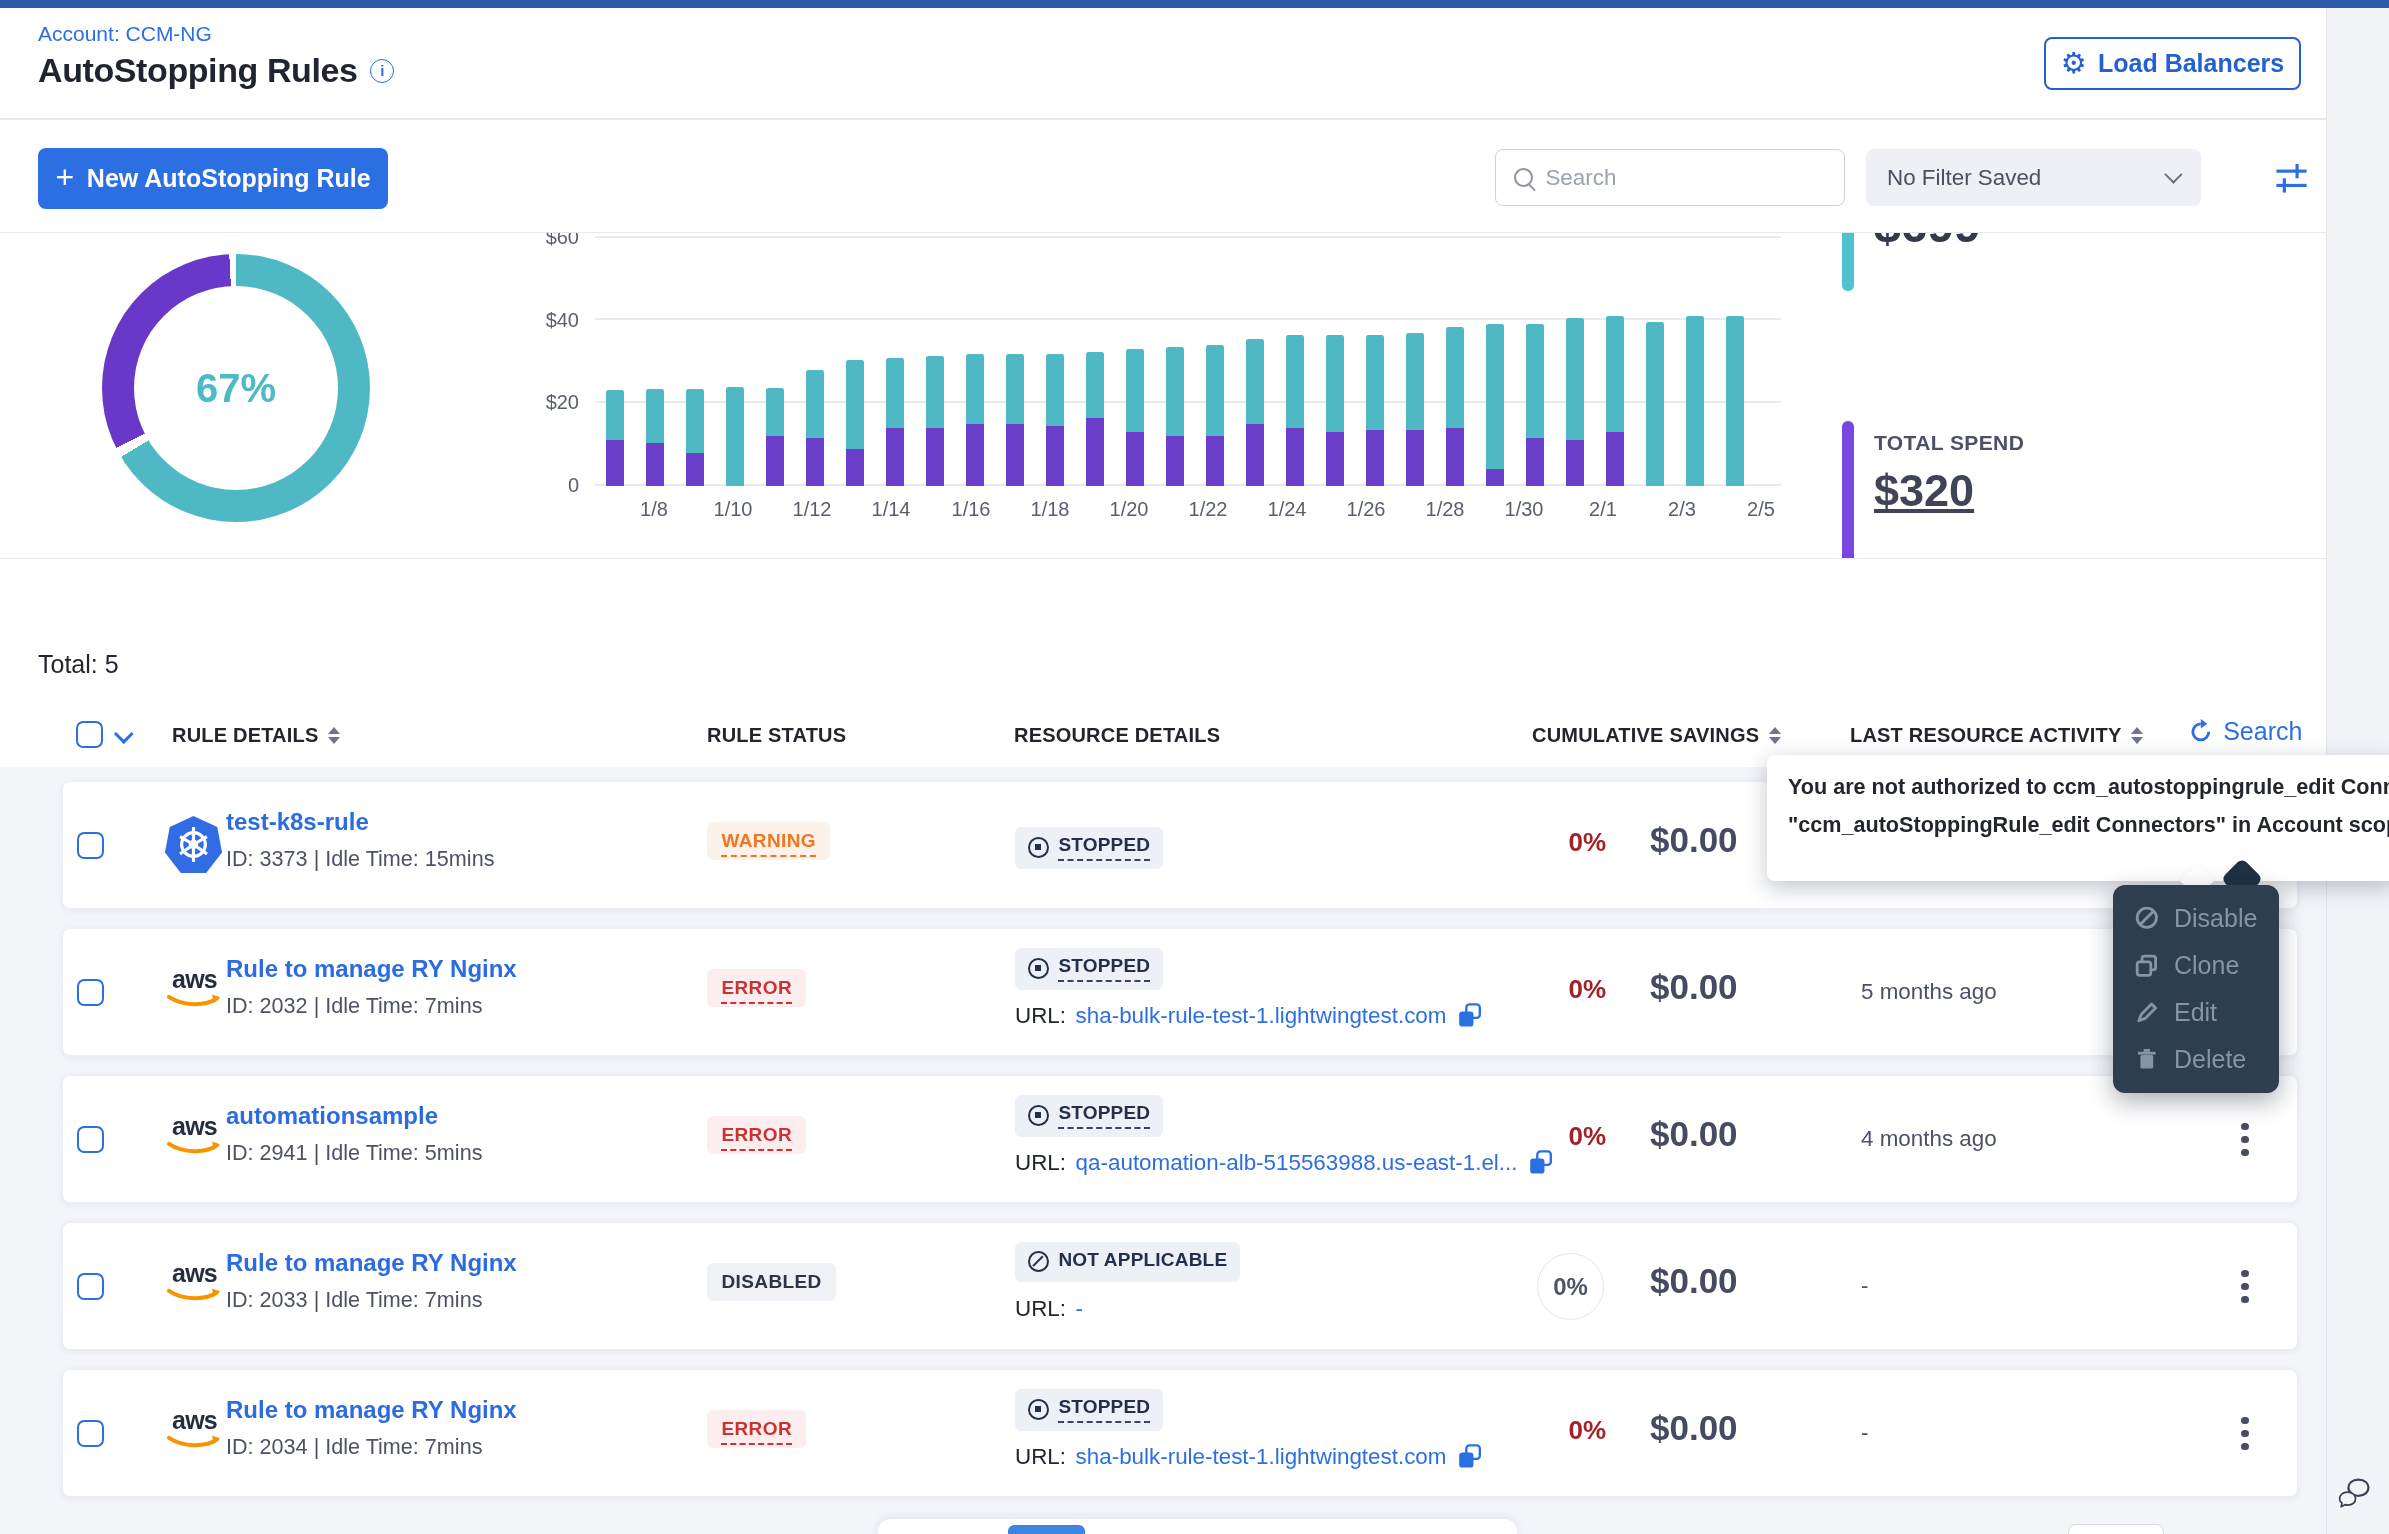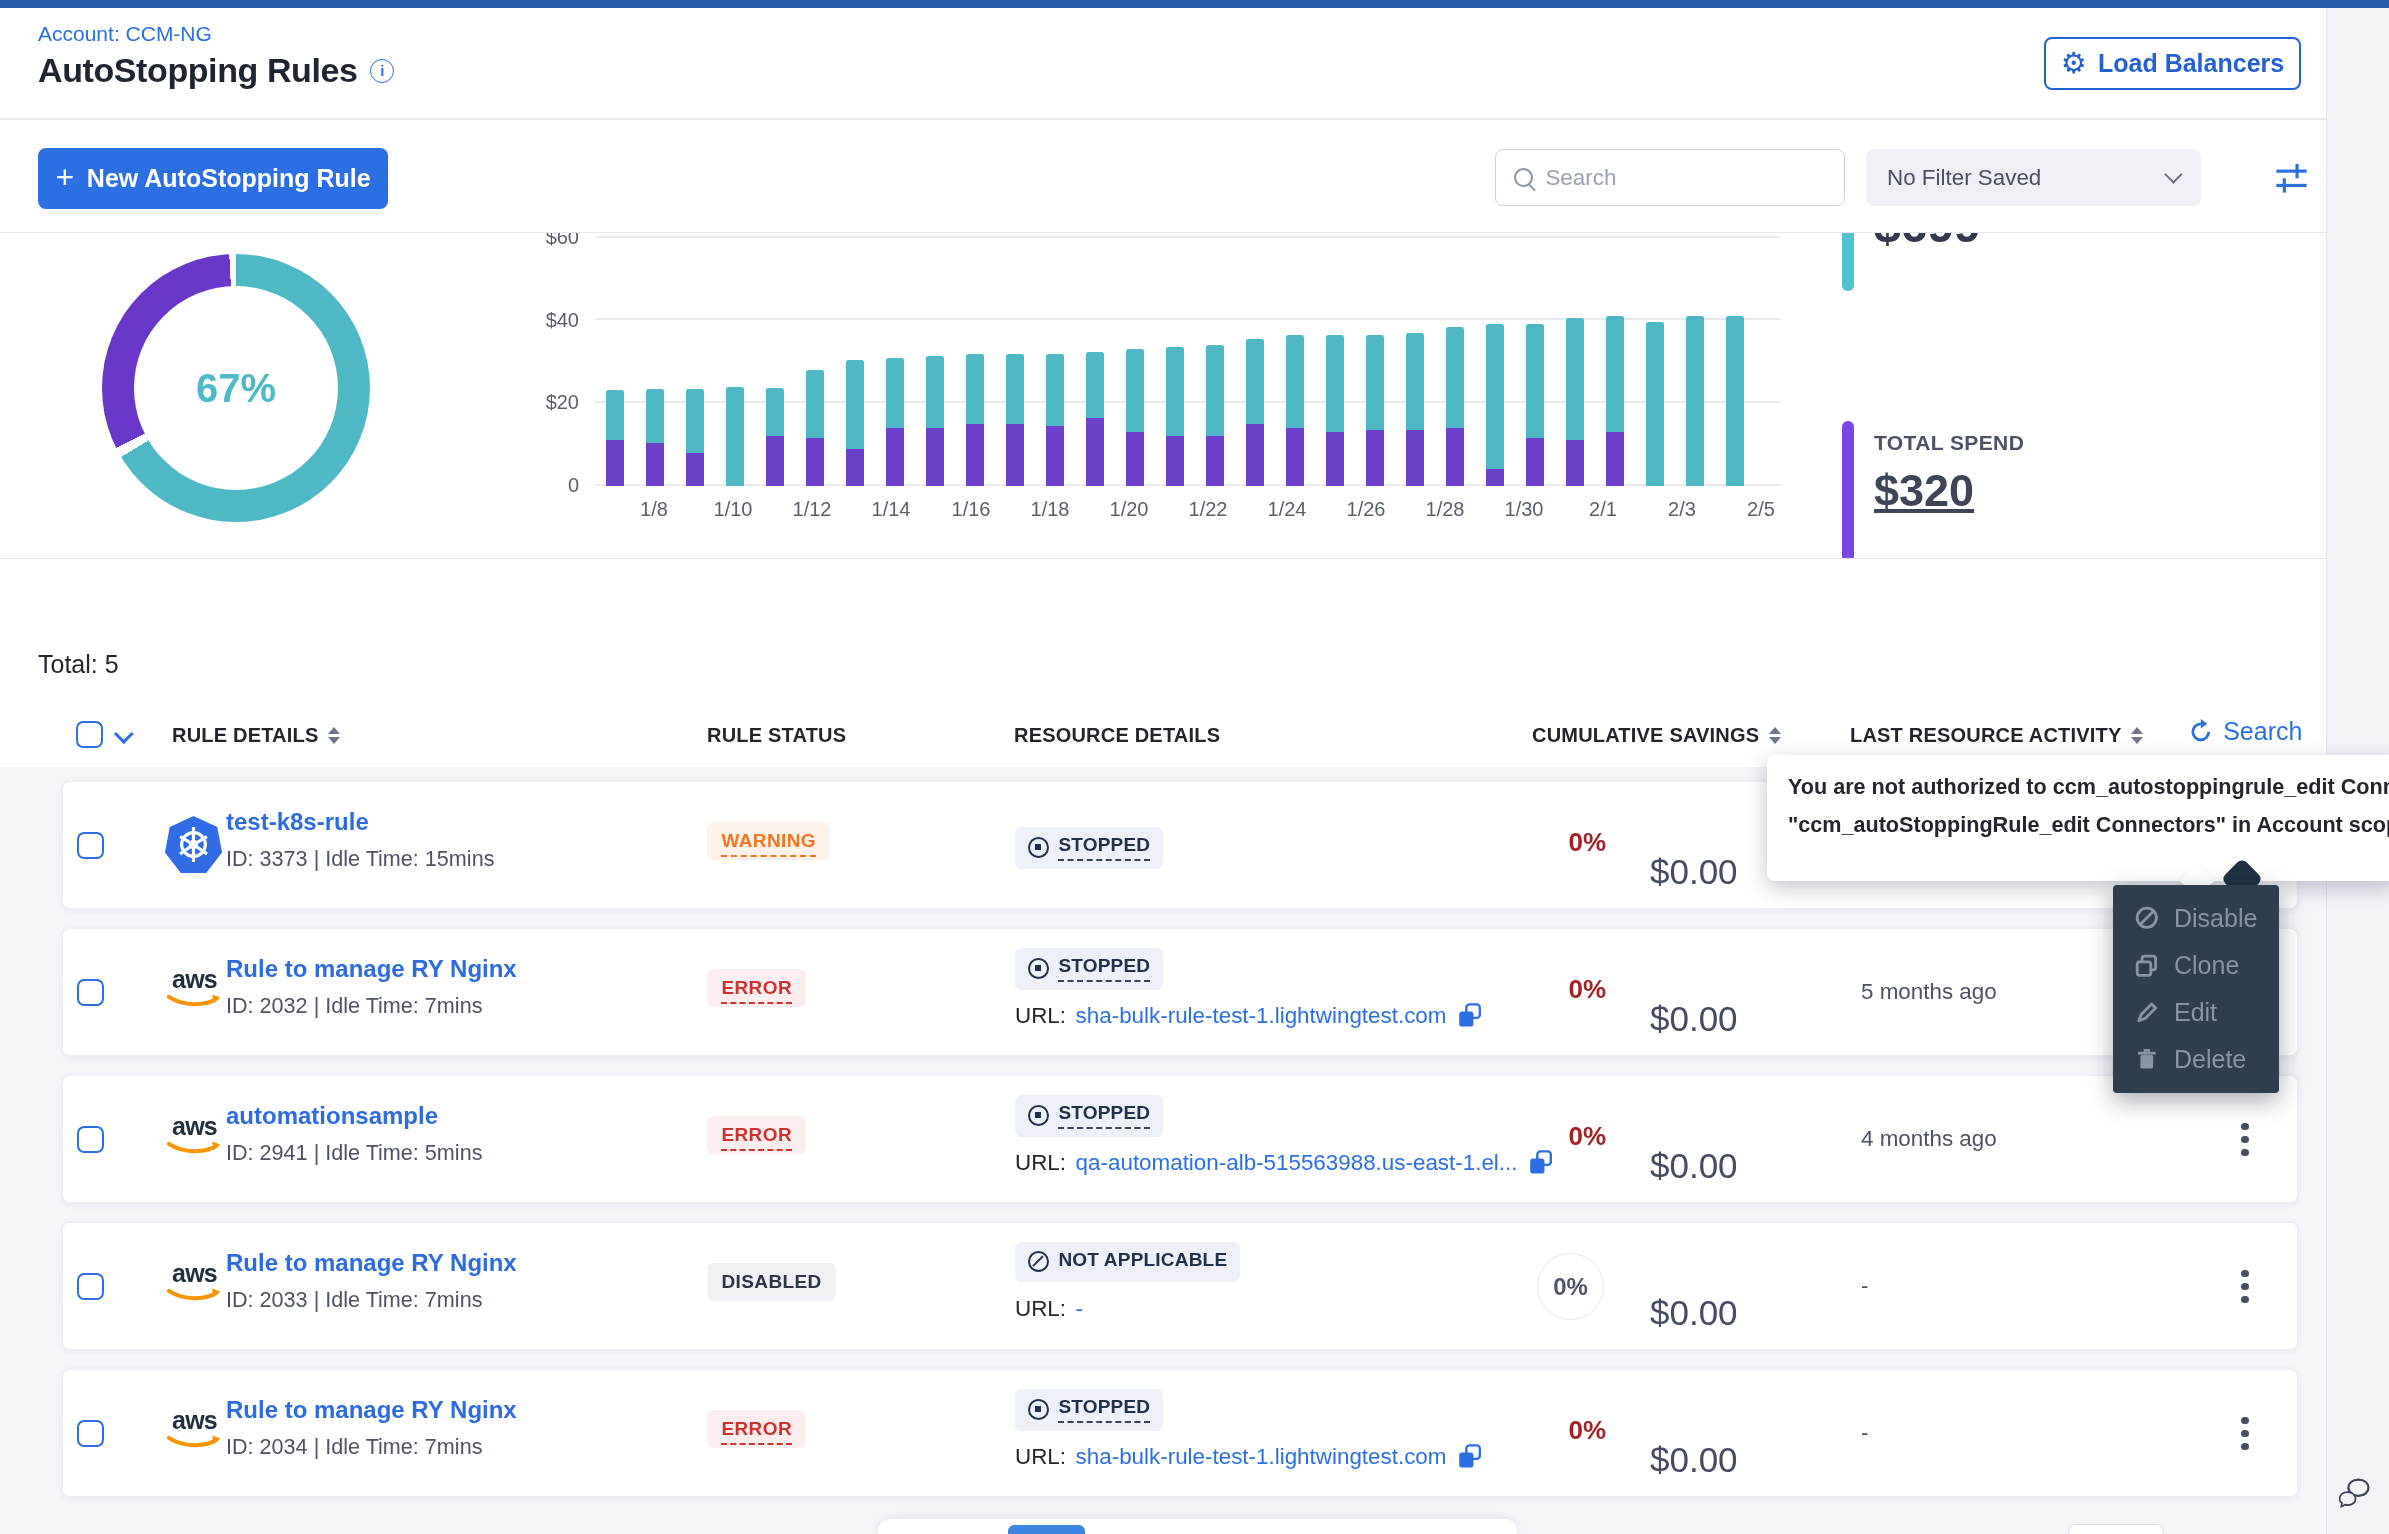--- a/index.html
+++ b/index.html
@@ -85,33 +85,33 @@
   .res-chip .ul { padding-bottom:3.2px; }
   .res-chip.dashed .ul { border-bottom:2.4px dashed #39415c; }
   .stop-ico { width:21px; height:21px; border:2.4px solid #23304a; border-radius:50%; position:relative; flex:none; }
   .stop-ico::after { content:""; position:absolute; left:4.8px; top:4.8px; width:6.4px; height:6.4px; background:#23304a; }
   .na-ico { width:21px; height:21px; border:2.4px solid #23304a; border-radius:50%; position:relative; flex:none; }
   .na-ico::after { content:""; position:absolute; left:0.8px; top:7.2px; width:14.4px; height:2.4px; background:#23304a; transform:rotate(-45deg); }
   .url-line { position:absolute; left:0; top:73px; font-size:22.4px; color:#22262e; display:flex; align-items:center; gap:9.6px; white-space:nowrap; }
   .url-link { color:#2b6fe3; }
   .pct-red { position:absolute; left:1447px; top:45px; width:96px; text-align:right; font-size:26px; font-weight:700; color:#a32127; }
   .pct-circle { position:absolute; left:1474px; top:30px; width:67px; height:67px; border:1.6px solid #e3e5ea; border-radius:50%; display:flex; align-items:center; justify-content:center; font-size:24px; font-weight:700; color:#4e5569; }
-  .amount { position:absolute; left:1587px; top:38px; font-size:35px; font-weight:400; color:#454b61;margin-top:32px; }
+  .amount { position:absolute; left:1587px; top:38px; font-size:35px; font-weight:700; color:#454b61; }
   .activity { position:absolute; left:1798px; top:50px; font-size:22.4px; color:#4c5166; }
   .kebab { position:absolute; left:2166px; top:38px; width:32px; height:51px; display:flex; flex-direction:column; align-items:center; justify-content:center; gap:5.6px; }
   .kebab i { width:7.2px; height:7.2px; border-radius:50%; background:#474e60; }
 
   
   .tooltip { position:absolute; left:1767px; top:755px; width:631px; height:126px; background:#fff; border-radius:8px; box-shadow:0 6.4px 22.4px rgba(40,50,80,0.28); padding:16px 21px; z-index:10; }
   .tooltip p { font-size:21.6px; font-weight:600; color:#23262e; line-height:32px; margin-bottom:6.4px; white-space:nowrap; }
   .tooltip-tail { position:absolute; left:2185px; top:869px; width:24px; height:24px; background:#fff; transform:rotate(45deg); box-shadow:3.2px 3.2px 8px rgba(40,50,80,0.12); z-index:10; }
 
   
   .menu-caret { position:absolute; left:2227px; top:864px; width:30px; height:30px; background:#203143; border-radius:6.4px; transform:rotate(45deg); z-index:11; }
-  .context-menu { position:absolute; left:2113px; top:885px; width:166px; height:208px; background:#2f3e4e; border-radius:4px; box-shadow:0 8px 24px rgba(10,20,40,0.35); padding:9.6px 0; z-index:12; display:flex; flex-direction:column; justify-content:space-around; }
+  .context-menu { position:absolute; left:2113px; top:885px; width:166px; height:208px; background:#2f3e4e; border-radius:12px; box-shadow:0 8px 24px rgba(10,20,40,0.35); padding:9.6px 0; z-index:12; display:flex; flex-direction:column; justify-content:space-around; }
   .menu-item { display:flex; align-items:center; gap:14.4px; padding:0 21px; color:#8794a6; font-size:25px; }
   .menu-item svg { flex:none; }
 
   
   .pagination-bar { position:absolute; left:878px; top:1519px; width:639px; height:32px; background:#fff; border-radius:12.8px 12.8px 0 0; box-shadow:0 -1.6px 8px rgba(30,40,80,0.08); z-index:3; }
   .page-pill-active { position:absolute; left:1008px; top:1525px; width:77px; height:24px; border-radius:6.4px; background:#3d85e0; z-index:4; }
   .page-pill-outline { position:absolute; left:2068px; top:1524px; width:96px; height:27px; border-radius:8px; border:1.6px solid #d9dbe4; background:#fff; z-index:4; }
   .chat-fab { position:absolute; left:2335px; top:1474px; width:45px; height:45px; z-index:6; }
 </style>
 </head>

